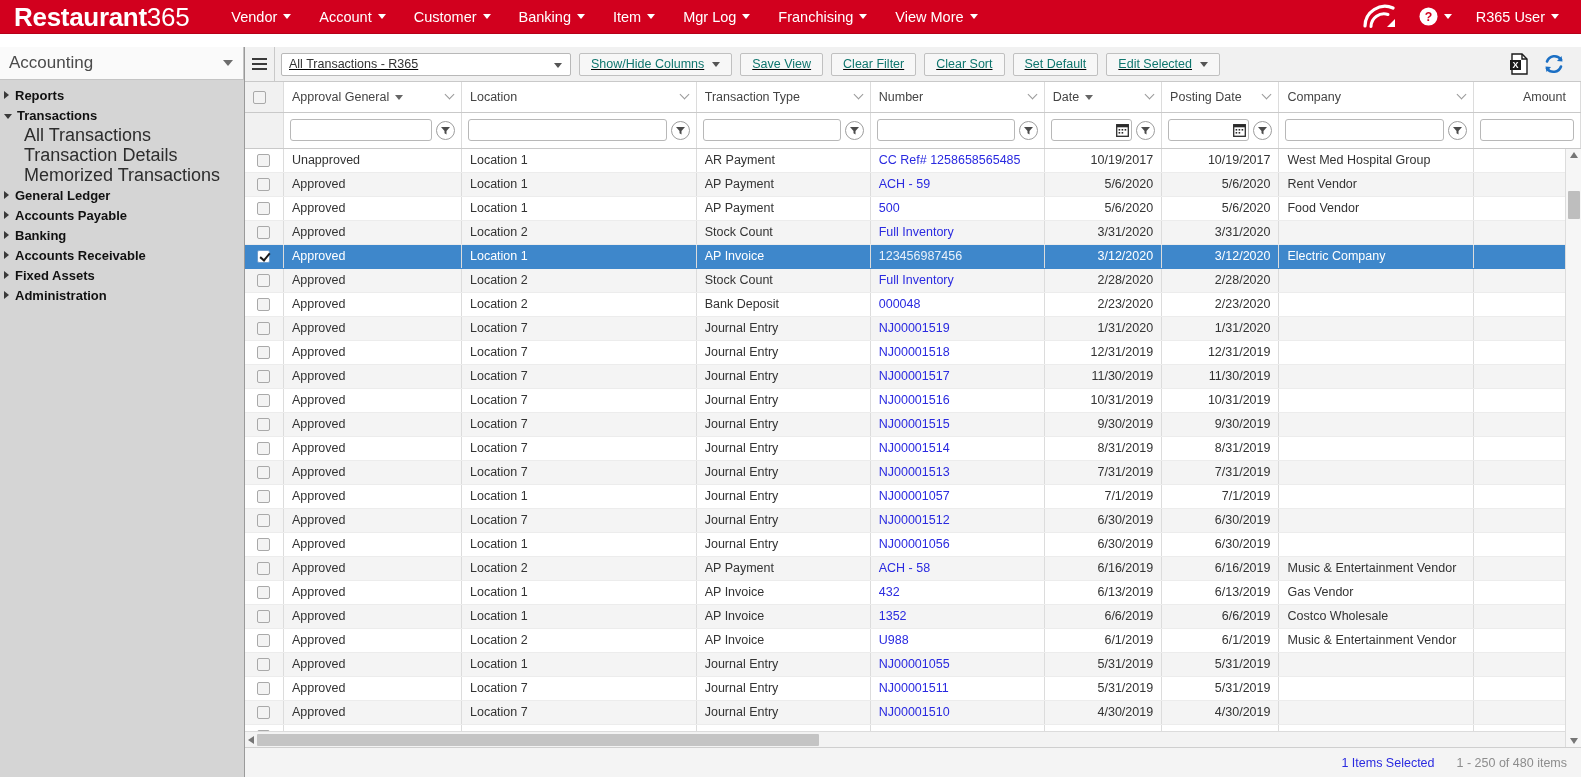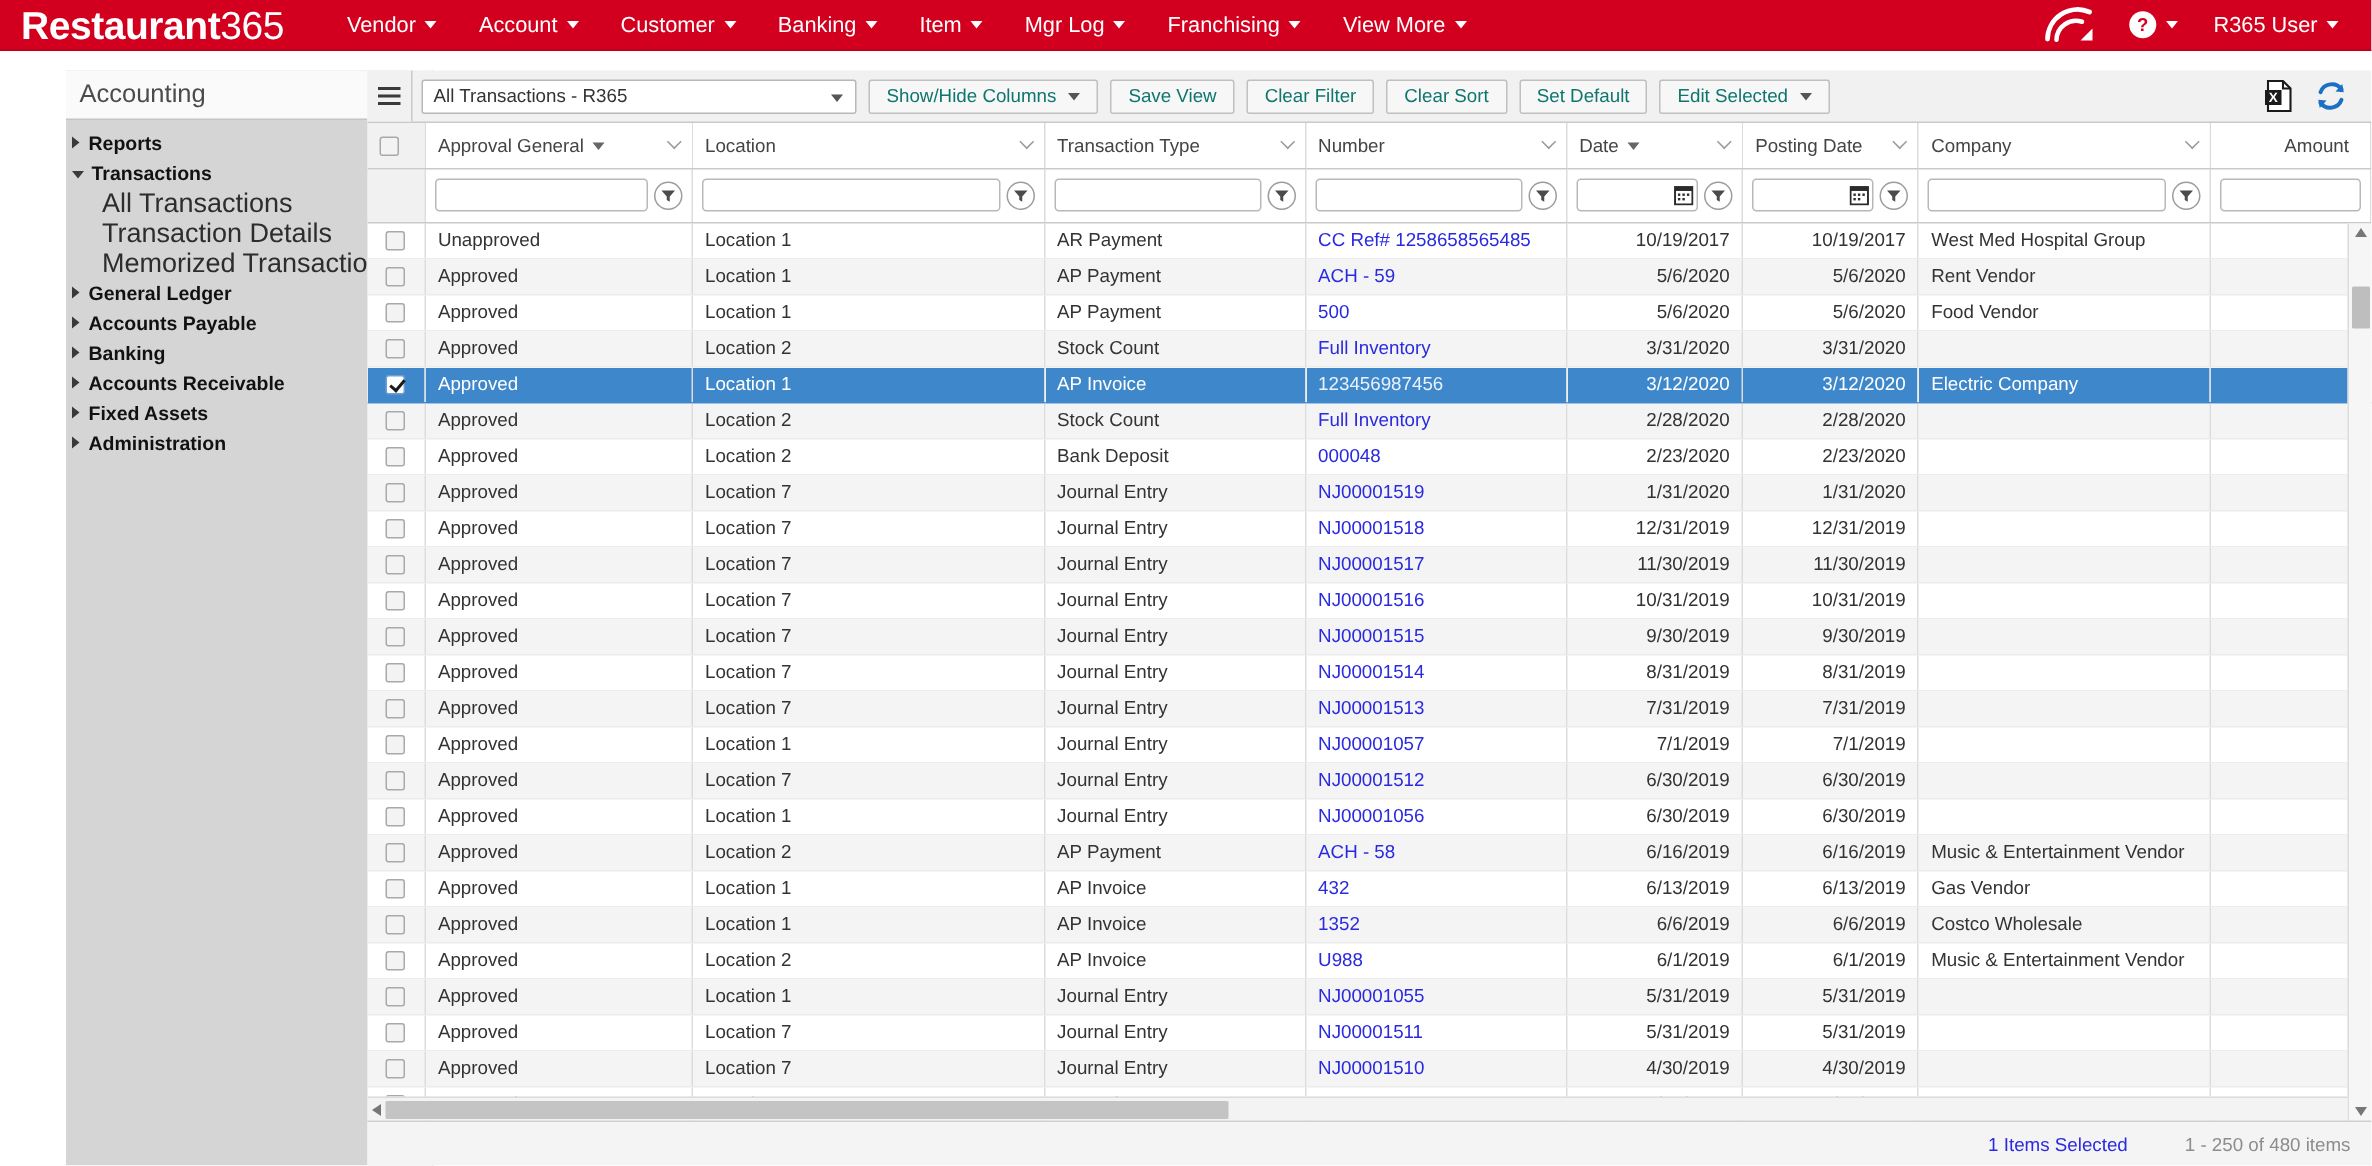--- a/index.html
+++ b/index.html
@@ -39,21 +39,21 @@
   }
   .navright { margin-left: auto; display: flex; align-items: center; padding-right: 10px; }
   .icon-signal { width: 34px; height: 26px; margin: 0 14px; }
   .icon-help { width: 19px; height: 19px; }
   .helpwrap { display: flex; align-items: center; padding: 0 8px; cursor: pointer; height: 47px; }
   .userwrap { display: flex; align-items: center; padding: 0 12px 0 16px; cursor: pointer; height: 47px; color: #fff; font-size: 14.5px; }
 
   
   .sidebar {
     position: absolute; left: 0; top: 47px; width: 245px; height: 730px;
-    background: #d5d5d5; border-right: 1px solid #9a9a9a; margin-left: 44px;
+    background: #d5d5d5; border-right: 1px solid #9a9a9a;
   }
   .sidebar-head {
     height: 33px; background: #fafafa; border-bottom: 1px solid #c4c4c4;
     display: flex; align-items: center; position: relative;
     border-right: 1px solid #c4c4c4;
   }
   .sidebar-title { font-size: 17px; color: #4b4b4b; padding-left: 9px; }
   .sidebar-head .dd {
     position: absolute; right: 10px; top: 13px;
     width: 0; height: 0;
@@ -85,20 +85,21 @@
   .main {
     position: absolute; left: 245px; top: 47px; width: 1336px; height: 730px;
     background: #ffffff;
   }
 
   
   .toolbar {
     height: 35px; background: #f1f1f1; border-bottom: 1px solid #c9c9c9;
     display: flex; align-items: center; padding: 0 4px 0 0;
     position: relative;
+    text-decoration: underline;
   }
   .hamburger {
     width: 30px; height: 34px; display: flex; flex-direction: column;
     align-items: center; justify-content: center; cursor: pointer;
     border-right: 1px solid #c9c9c9; background: #f1f1f1;
     margin-right: 6px;
   }
   .hamburger i { display: block; width: 15px; height: 2px; background: #3a3a3a; margin: 1.5px 0; }
   .viewselect {
     width: 290px; height: 23px; background: #fff; border: 1px solid #b8b8b8;
@@ -234,21 +235,21 @@
   .hscroll .hthumb {
     position: absolute; left: 12px; top: 2px; width: 562px; height: 12px;
     background: #c4c4c4; border-radius: 1px;
   }
 
   
   .footer {
     position: absolute; left: 0; bottom: 0; width: 1336px; height: 30px;
     background: #f4f4f4; border-top: 1px solid #cfcfcf;
     display: flex; align-items: center; justify-content: flex-end;
-    padding-right: 14px; gap: 38px;
+    padding-right: 14px; gap: 22px;
   }
   .foot-sel { color: #2a2ae0; font-size: 12.5px; cursor: pointer; }
   .foot-count { color: #8d8d8d; font-size: 12.5px; }
 </style>
 </head>
 <body>
 
 <div class="app">
 
   <div class="topnav">

